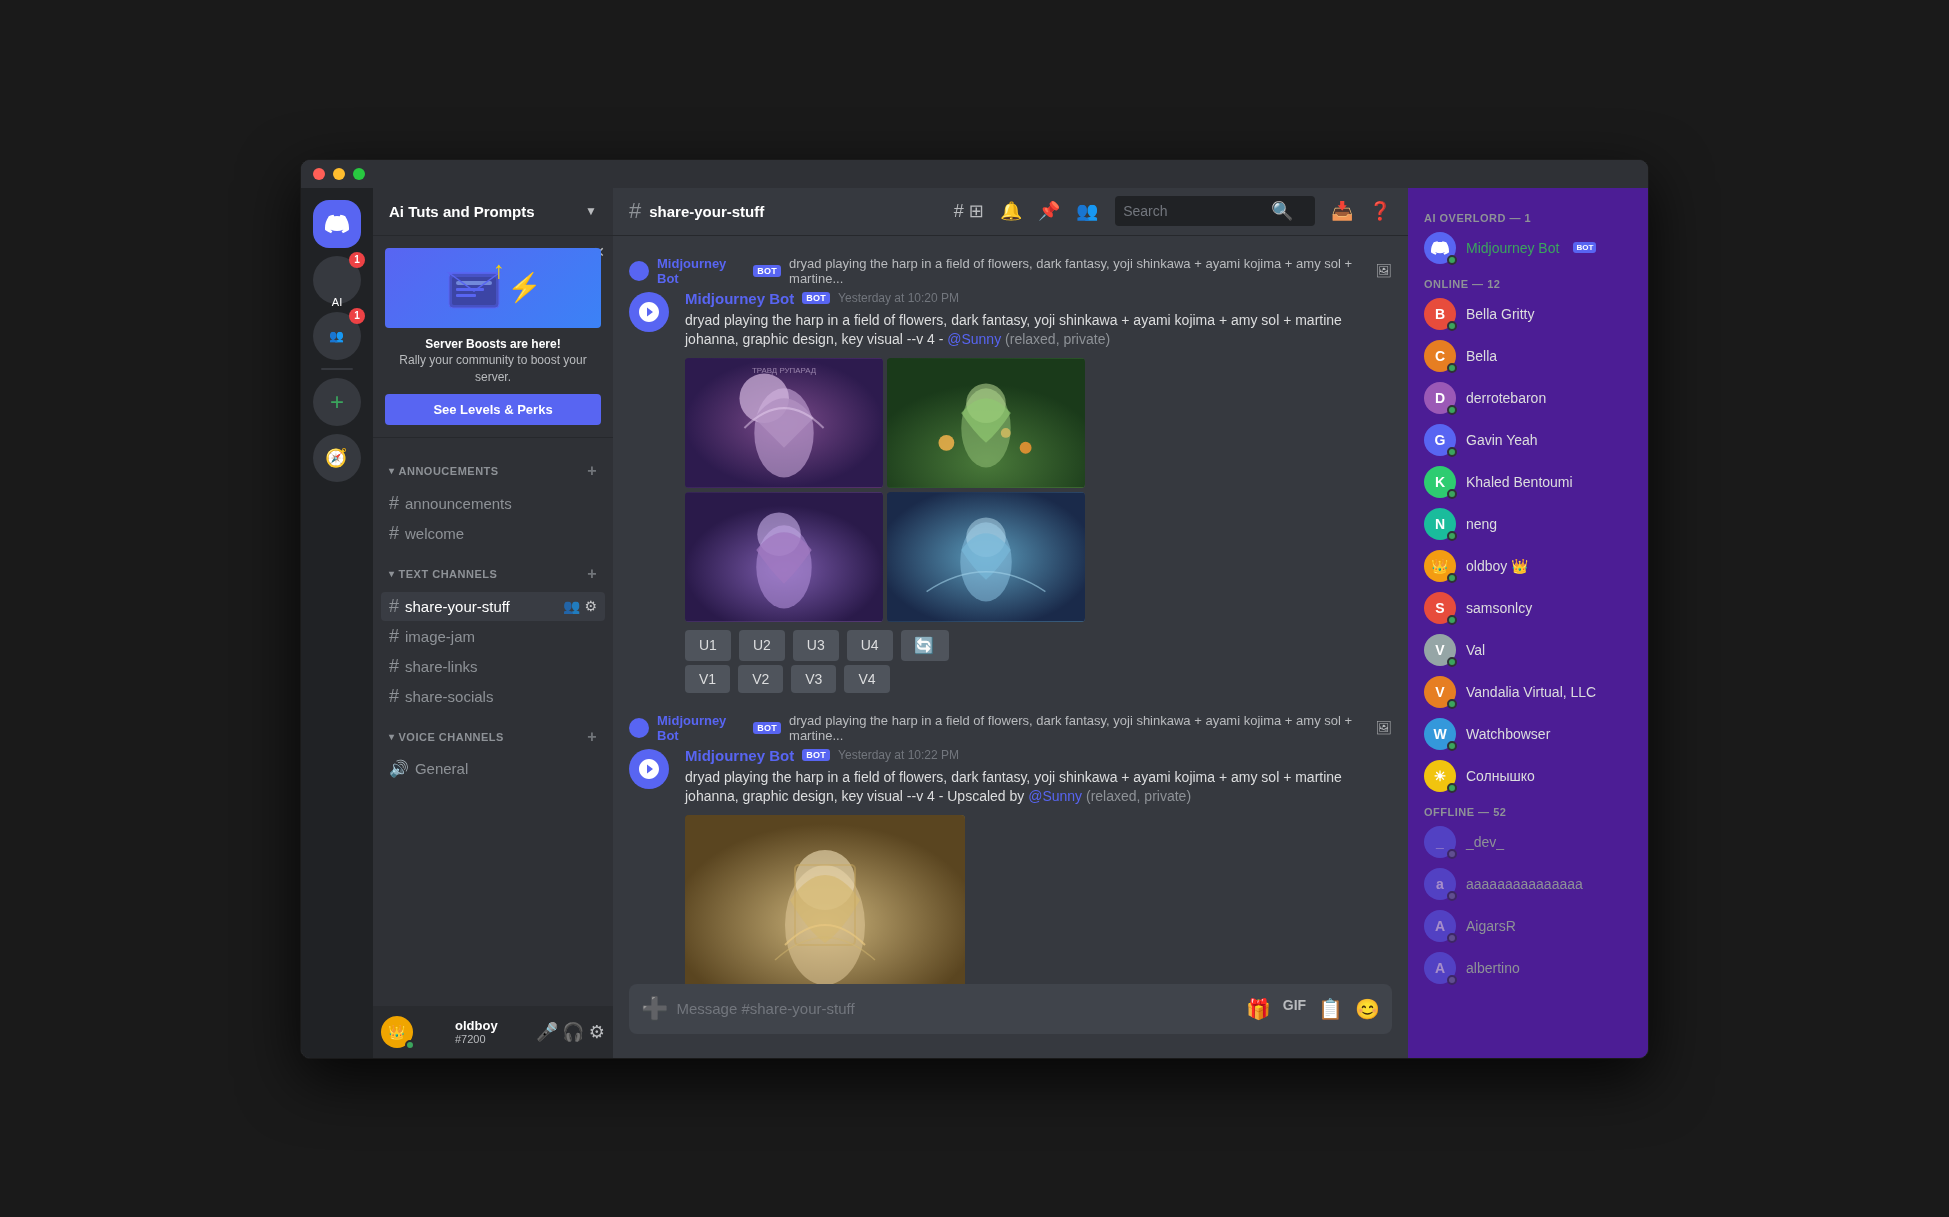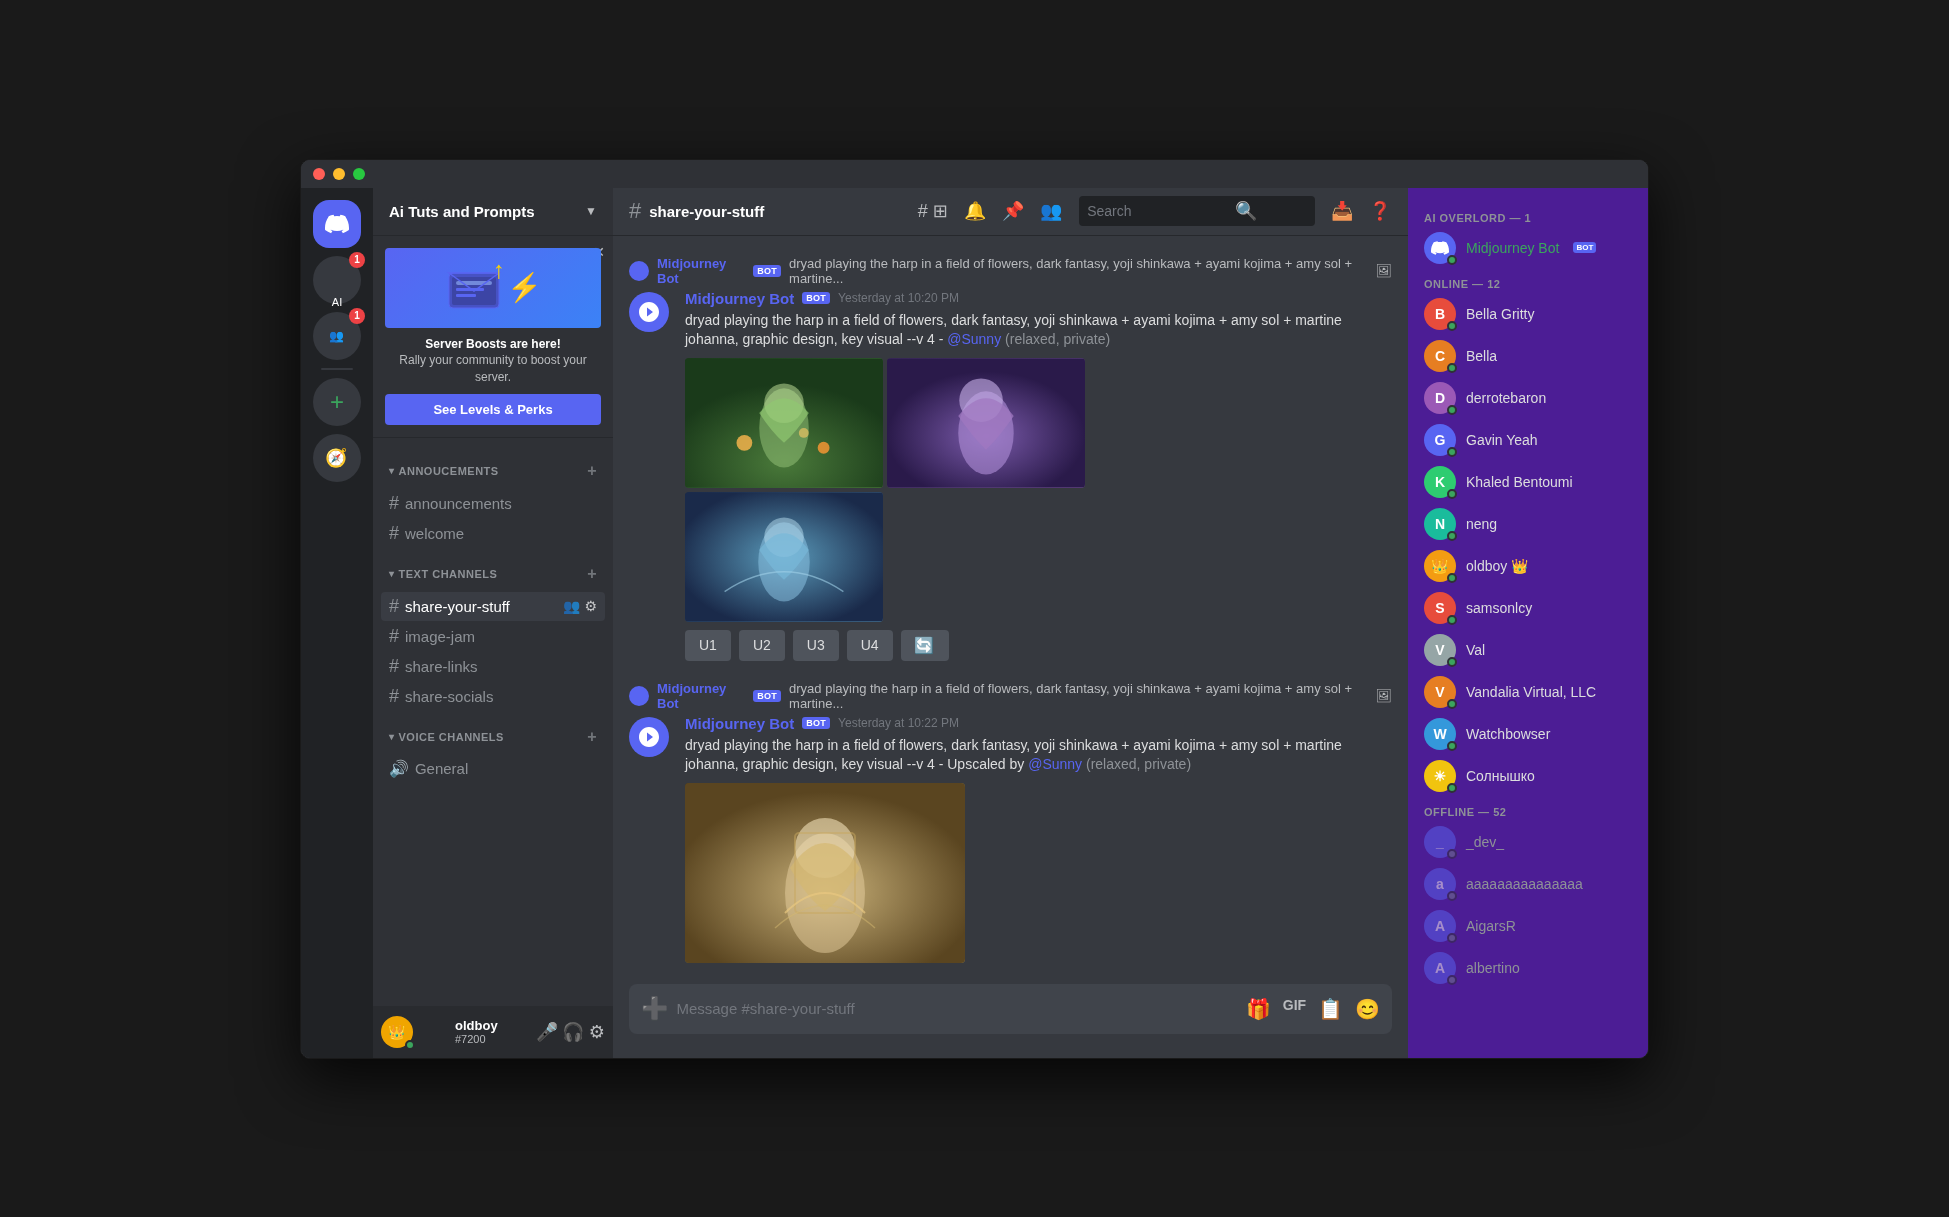--- a/index.html
+++ b/index.html
@@ -255,21 +255,21 @@
     .channel-header .channel-name { font-weight: 700; color: #fff; font-size: 15px; }
     .header-actions { margin-left: auto; display: flex; align-items: center; gap: 16px; color: #b9bbbe; }
     .header-actions span { cursor: pointer; font-size: 18px; }
     .search-bar {
       background: #202225;
       border-radius: 4px;
       padding: 4px 8px;
       display: flex;
       align-items: center;
       gap: 8px;
-      width: 236px;
+      width: 200px;
     }
     .search-bar input {
       background: transparent;
       border: none;
       outline: none;
       color: #dcddde;
       font-size: 14px;
       width: 140px;
     }
     .search-bar input::placeholder { color: #72767d; }
@@ -597,20 +597,36 @@
           <div class="msg-content">
             <div class="msg-header">
               <span class="msg-author">Midjourney Bot</span>
               <span class="bot-badge">BOT</span>
               <span class="msg-timestamp">Yesterday at 10:20 PM</span>
             </div>
             <div class="msg-text">
               dryad playing the harp in a field of flowers, dark fantasy, yoji shinkawa + ayami kojima + amy sol + martine johanna, graphic design, key visual --v 4 - <span class="mention">@Sunny</span> <span class="subtle">(relaxed, private)</span>
             </div>
             <div class="image-grid">
+              <div class="image-cell purple-art">
+                <svg class="art-svg" viewBox="0 0 200 130">
+                    <defs>
+                      <radialGradient id="g1" cx="50%" cy="50%" r="50%">
+                        <stop offset="0%" stop-color="#7a4a8a"></stop>
+                        <stop offset="100%" stop-color="#2d1b4e"></stop>
+                      </radialGradient>
+                    </defs>
+                    <rect width="200" height="130" fill="url(#g1)"></rect>
+                    <ellipse cx="100" cy="75" rx="30" ry="45" fill="#c8a8d8" opacity="0.6"></ellipse>
+                    <circle cx="80" cy="40" r="25" fill="#d4b8e0" opacity="0.7"></circle>
+                    <path d="M70 60 Q100 20 130 60 Q110 80 100 90 Q90 80 70 60" fill="#b090c0" opacity="0.8"></path>
+                    <path d="M60 70 Q100 30 140 70" stroke="#e8d0f0" stroke-width="2" fill="none" opacity="0.5"></path>
+                    <text x="100" y="15" text-anchor="middle" fill="#d4c0e0" font-size="8" opacity="0.6">ТРАВД РУПАРАД</text>
+                  </svg>
+              </div>
               <div class="image-cell green-art">
                 <svg class="art-svg" viewBox="0 0 200 130">
                     <defs>
                       <radialGradient id="g2" cx="50%" cy="80%" r="60%">
                         <stop offset="0%" stop-color="#4a7a3a"></stop>
                         <stop offset="100%" stop-color="#1a3a1a"></stop>
                       </radialGradient>
                     </defs>
                     <rect width="200" height="130" fill="url(#g2)"></rect>
                     <ellipse cx="100" cy="70" rx="25" ry="40" fill="#8ab870" opacity="0.6"></ellipse>
@@ -651,20 +667,26 @@
                   </svg>
               </div>
             </div>
             <div class="button-row">
               <button class="msg-button">U1</button>
               <button class="msg-button">U2</button>
               <button class="msg-button">U3</button>
               <button class="msg-button">U4</button>
               <button class="msg-button refresh">🔄</button>
             </div>
+            <div class="button-row">
+              <button class="msg-button">V1</button>
+              <button class="msg-button">V2</button>
+              <button class="msg-button">V3</button>
+              <button class="msg-button">V4</button>
+            </div>
           </div>
         </div>
 
         <div style="padding: 4px 16px 0; display:flex; align-items:center; gap:8px; color:#b9bbbe; font-size:13px; margin-top:8px;">
           <div style="width:20px;height:20px;border-radius:50%;background:#5865f2;flex-shrink:0;"></div>
           <span style="color:#5865f2;font-weight:600;">Midjourney Bot</span>
           <span class="bot-badge">BOT</span>
           <span>dryad playing the harp in a field of flowers, dark fantasy, yoji shinkawa + ayami kojima + amy sol + martine...</span>
           <span style="margin-left:auto;">🖼</span>
         </div>

